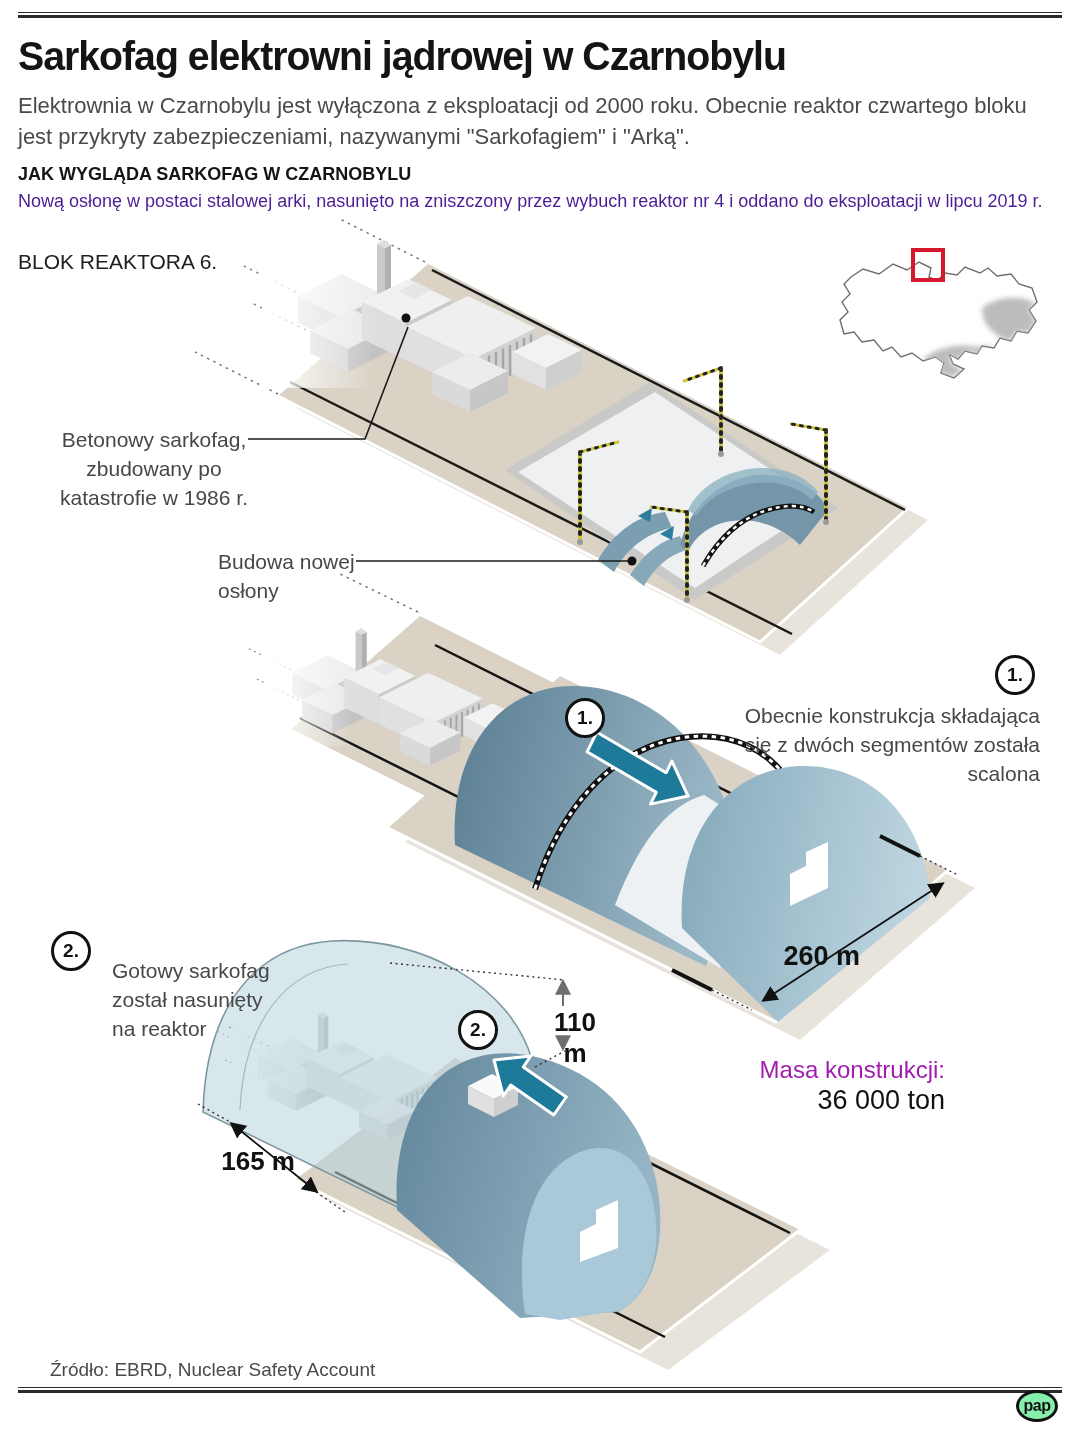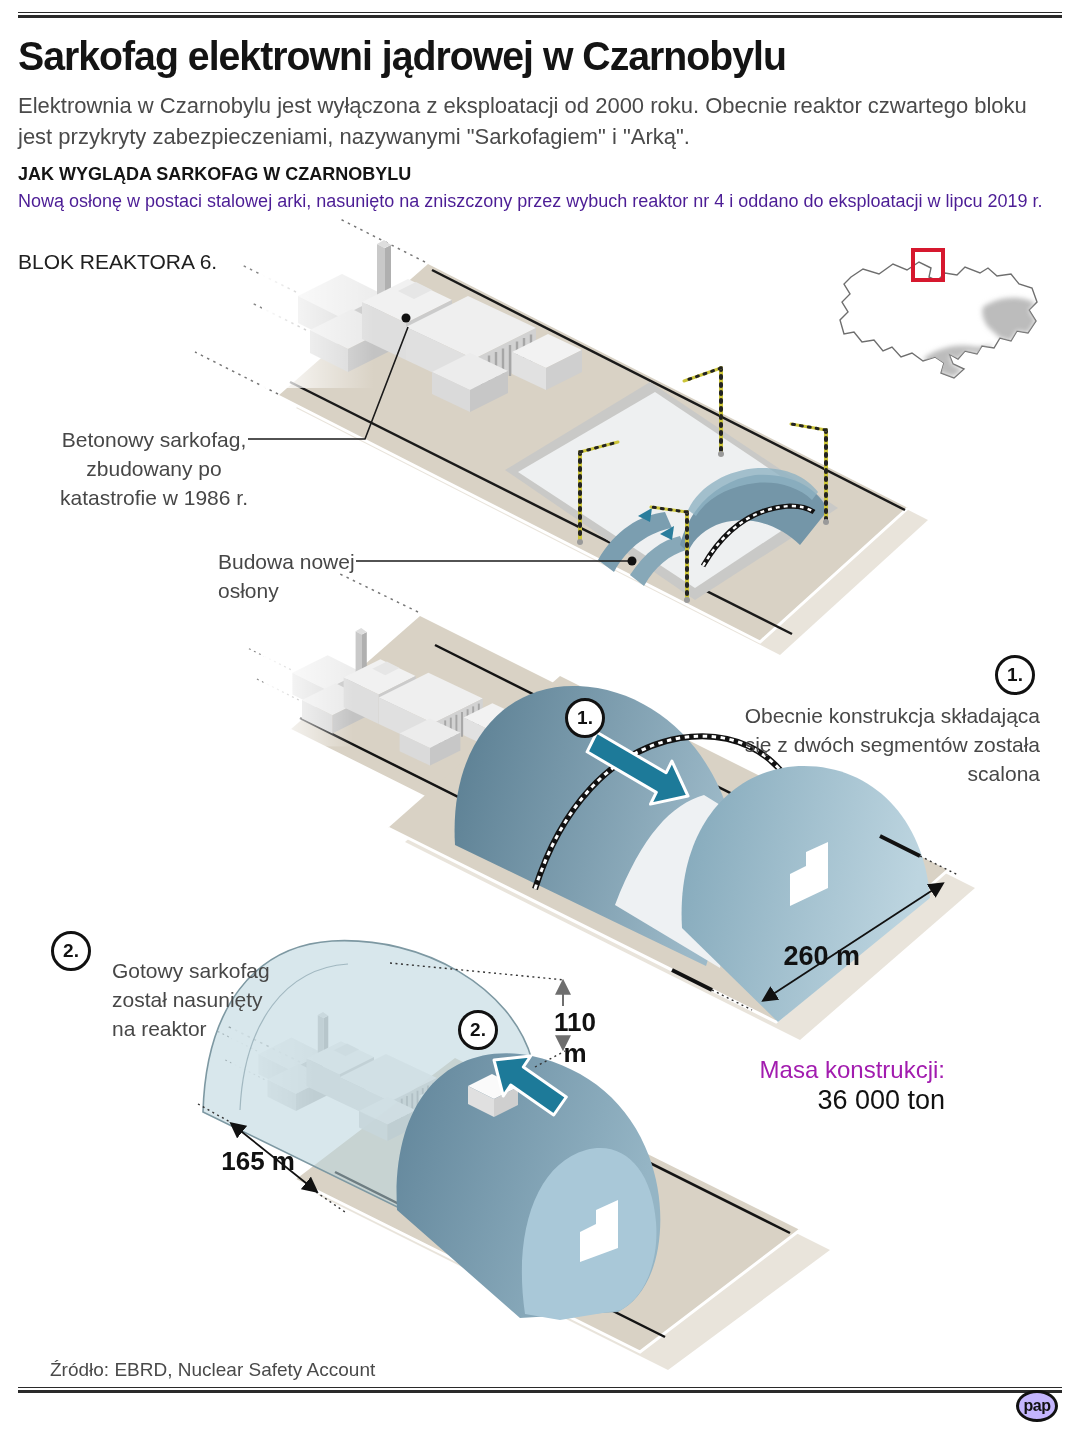--- a/index.html
+++ b/index.html
@@ -22,21 +22,21 @@
          display:flex;align-items:center;justify-content:center;
          font-size:19px;font-weight:bold;color:#111;box-sizing:border-box;}
   .meas{font-weight:bold;font-size:27px;color:#111;}
   #meas260{left:740px;top:941px;width:120px;text-align:right;}
   #meas110{left:540px;top:1007px;width:70px;text-align:center;font-size:26px;}
   #meas165{left:190px;top:1146px;width:105px;text-align:right;font-size:26px;}
   #massLabel{right:135px;top:1056px;width:300px;text-align:right;font-size:24px;color:#a21caf;}
   #massValue{right:135px;top:1085px;width:300px;text-align:right;font-size:27px;font-weight:normal;color:#111;}
   #source{left:18px;top:1359px;font-size:19px;color:#4a4a4a;margin-left:32px;}
   #papLogo{left:1016px;top:1390px;width:42px;height:32px;border:3px solid #111;border-radius:50%;
-           background:#c4b5fd;display:flex;align-items:center;justify-content:center;
+           background:#86efac;display:flex;align-items:center;justify-content:center;
            font-size:16px;font-weight:bold;letter-spacing:-.5px;color:#111;box-sizing:border-box;}
 </style>
 </head>
 <body>
 
 <div class="abs rule" style="left:18px;top:12px;width:1044px;"></div>
 <div class="abs rule" style="left:18px;top:1387px;width:1044px;"></div>
 
 <svg class="abs" style="left:0;top:0;" width="1080" height="1434" viewBox="0 0 1080 1434">
   <defs>

